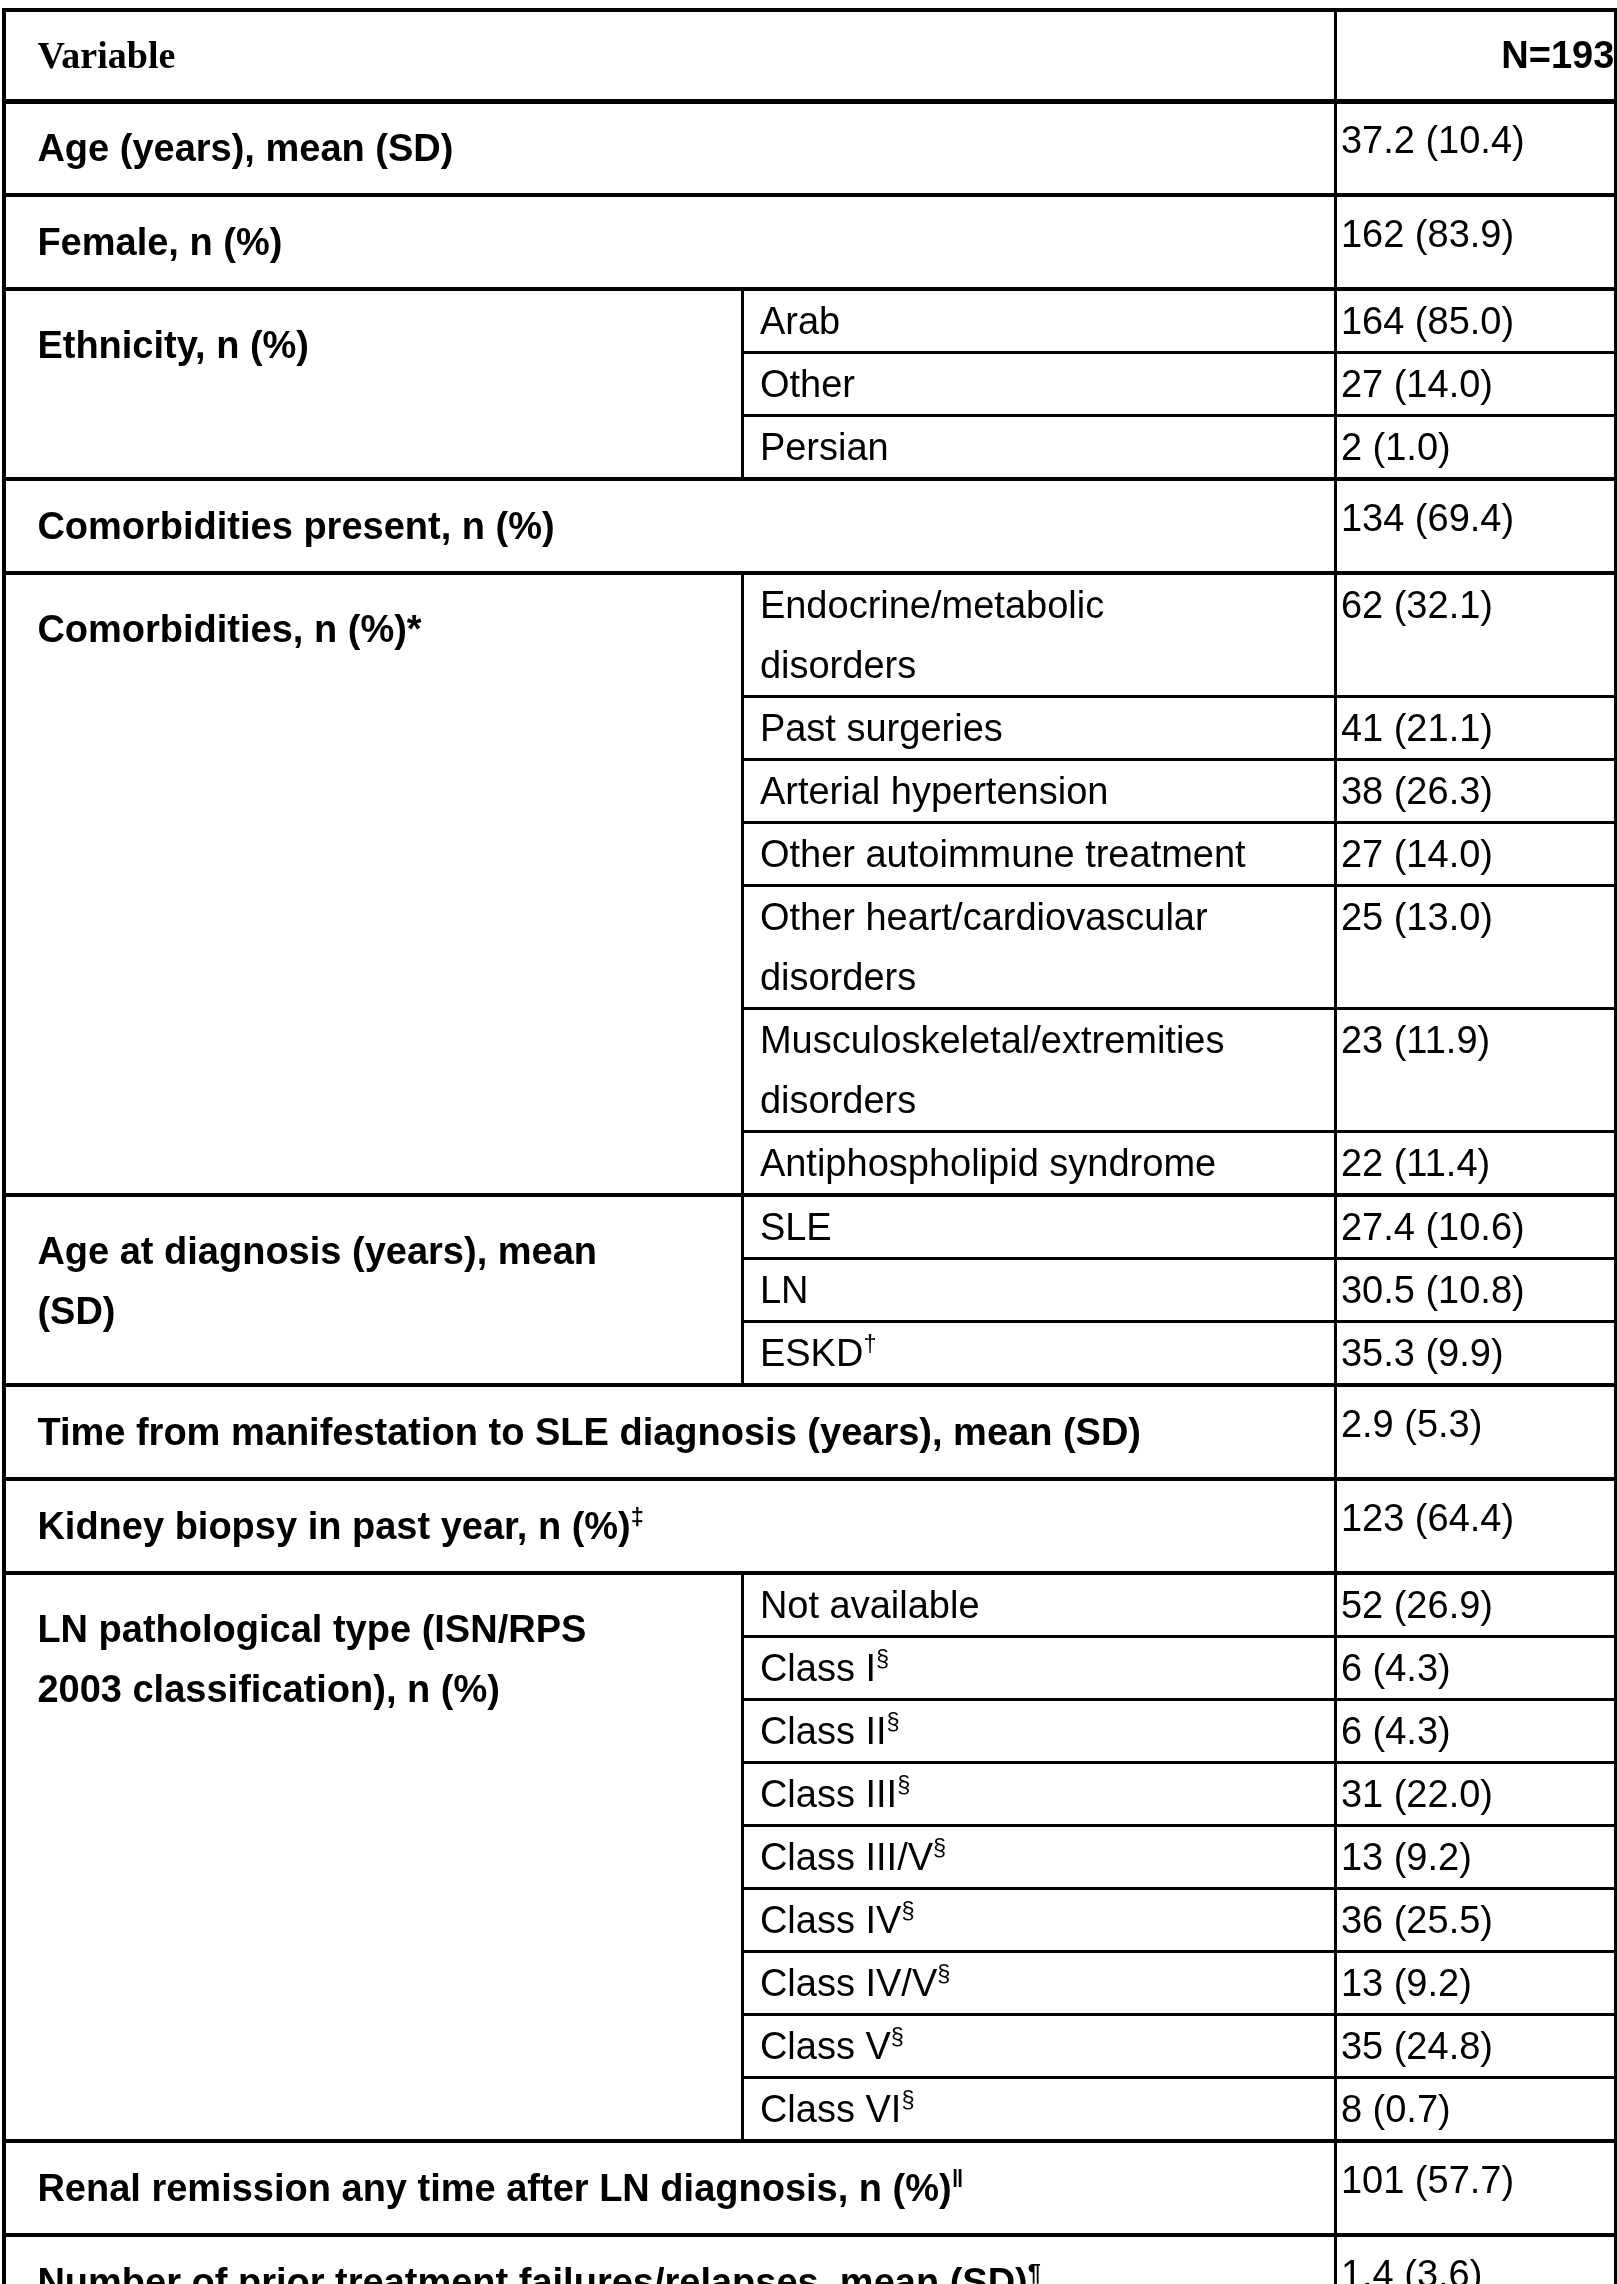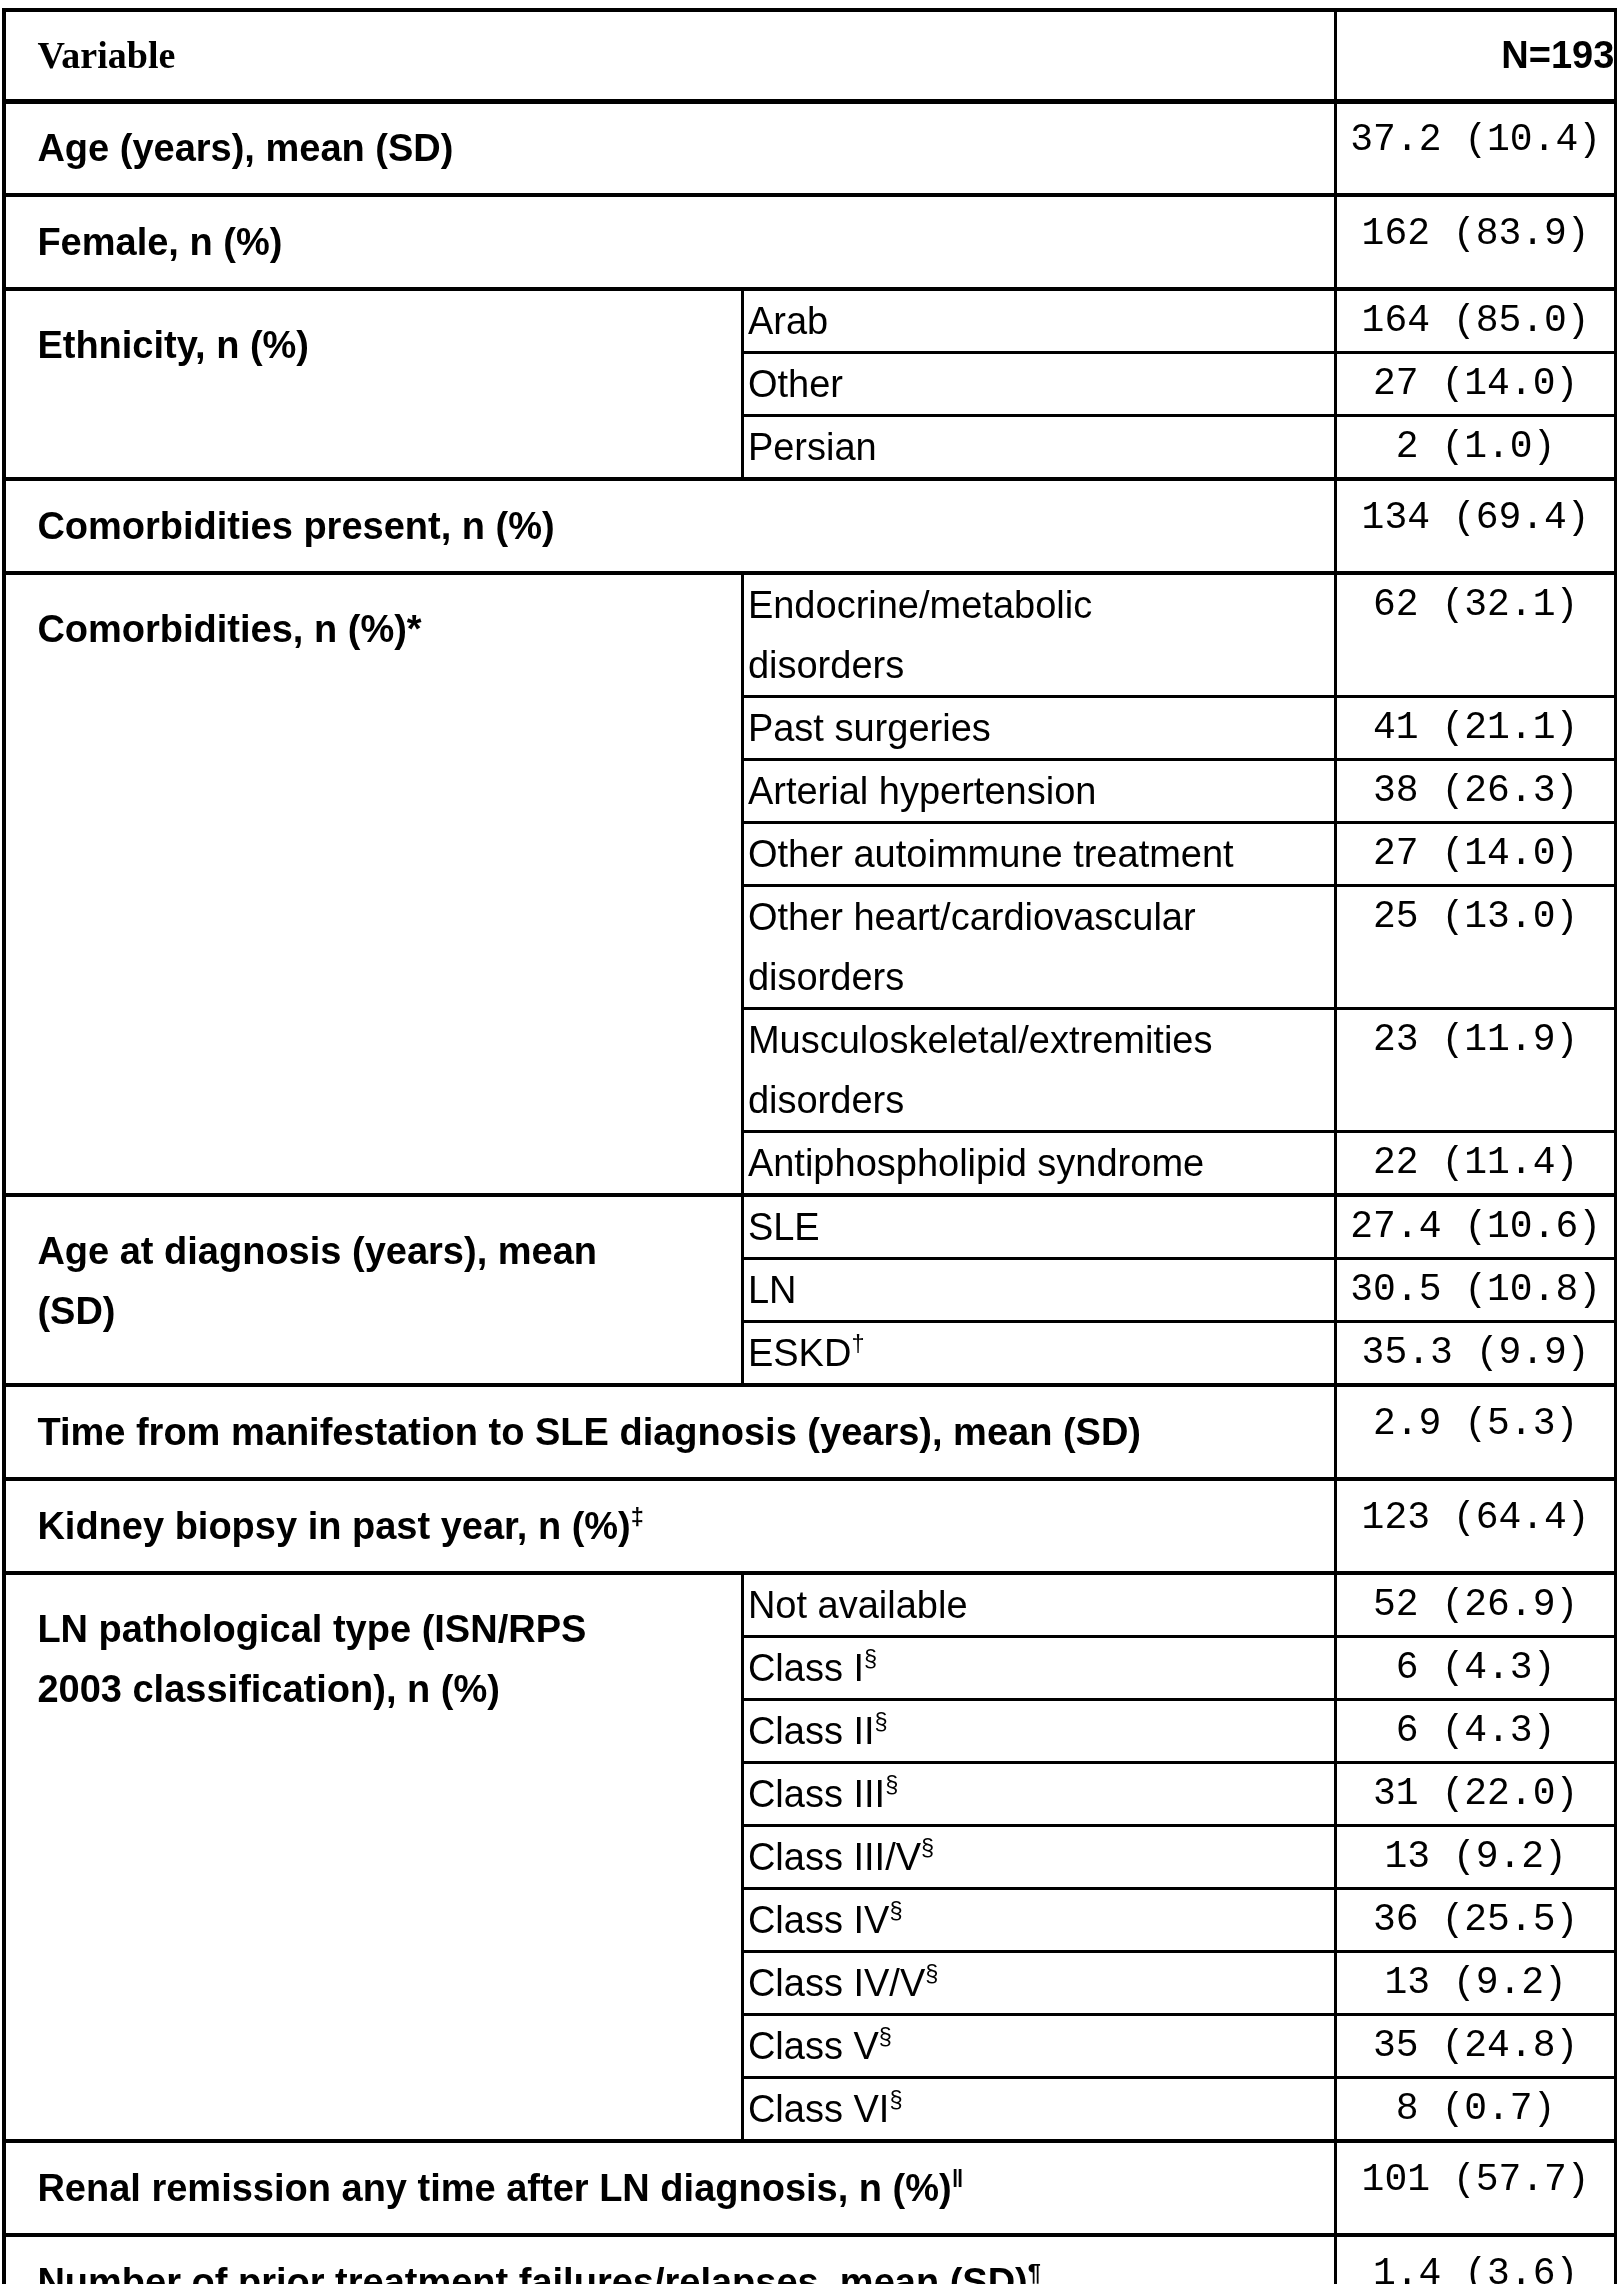--- a/index.html
+++ b/index.html
@@ -64,33 +64,31 @@
     white-space: pre-line;
     border-bottom: 4.9px solid #000000;
   }
   td.group-label {
     vertical-align: top;
     padding-top: 24px;
   }
   td.sub-label {
     text-align: left;
     vertical-align: top;
-    padding-left: 4px;
+    padding-left: 16px;
     padding-right: 8px;
     white-space: pre-line;
     border-left: 3.2px solid #000000;
     border-bottom: 3.2px solid #000000;
   }
   td.value-cell {
-    text-align: center;
     vertical-align: top;
     padding: 0 4px;
     border-left: 3.2px solid #000000;
     border-bottom: 3.2px solid #000000;
-    font-family: Liberation Mono, monospace;
   }
   tr.single td.value-cell { padding-top: 6.5px; border-bottom: 4.9px solid #000000; }
   tr.group-end td { border-bottom: 4.9px solid #000000; }
 
   sup {
     font-size: 0.62em;
     line-height: 0;
     vertical-align: super;
   }
 </style>

